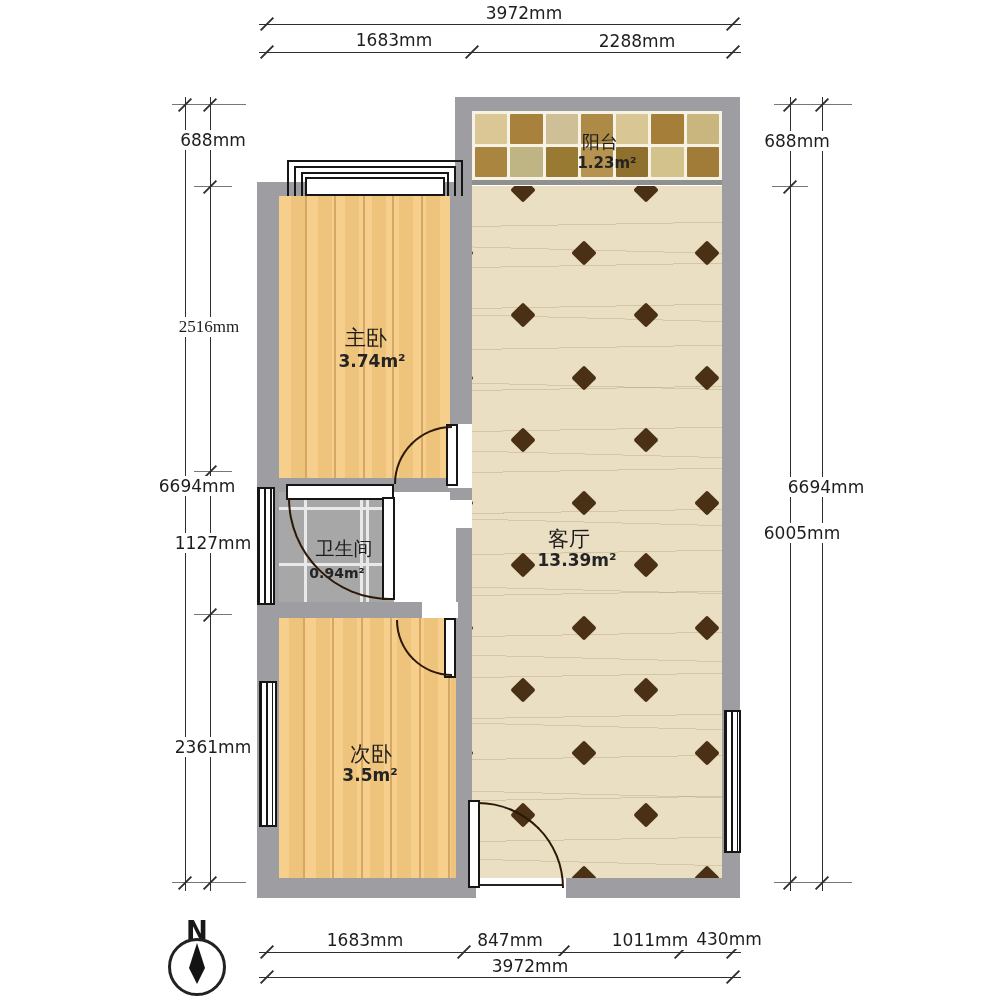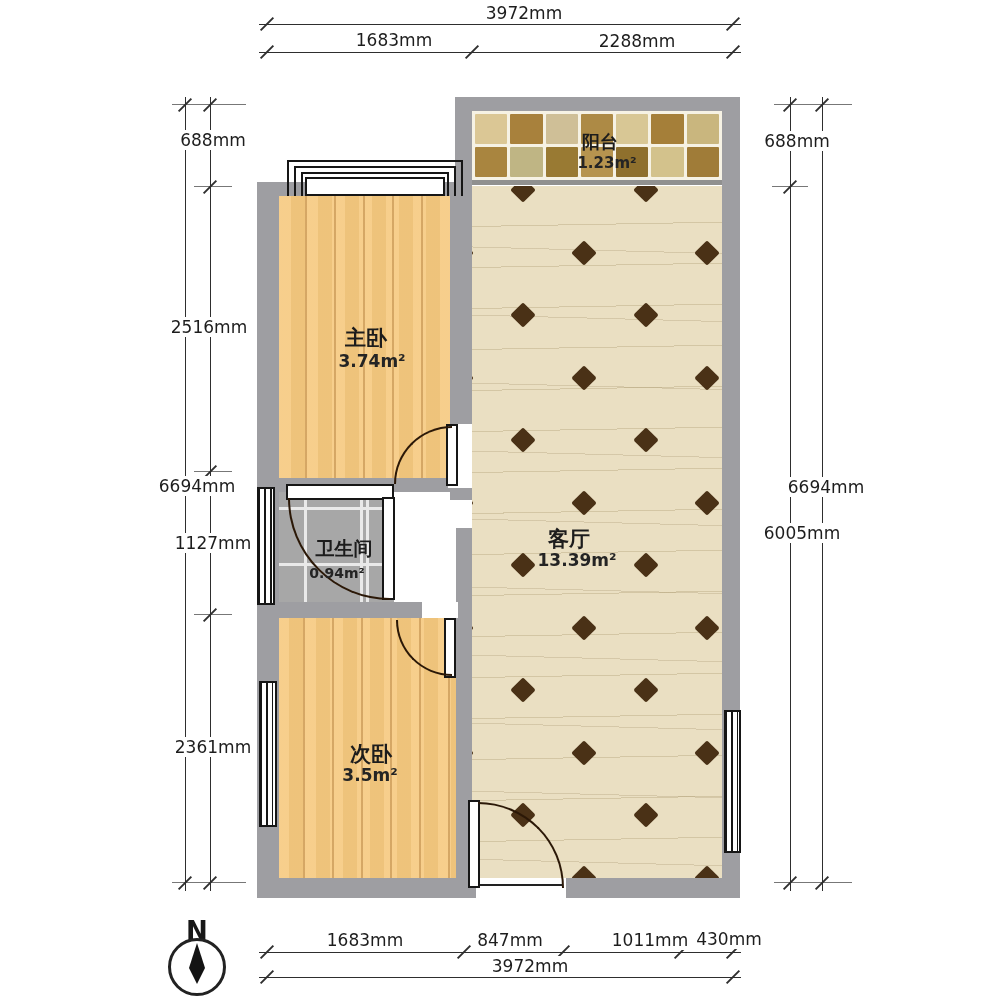--- a/index.html
+++ b/index.html
@@ -36,21 +36,21 @@
   .bayframe{position:absolute;border:2px solid var(--frame,#161616);border-bottom:none;box-sizing:border-box;}
   .sill{position:absolute;background:#fff;border:2px solid var(--frame,#161616);box-sizing:border-box;}
   
   .dlh{position:absolute;height:0;border-top:1.5px solid var(--dim,#2e2e2e);}
   .dlv{position:absolute;width:0;border-left:1.5px solid var(--dim,#2e2e2e);}
   .tick{position:absolute;width:18px;height:0;border-top:2px solid var(--dim,#2e2e2e);transform:rotate(-45deg);}
   .ext{position:absolute;height:0;border-top:1px solid #777;}
   .dim-label{position:absolute;transform:translate(-50%,-50%);font-size:17px;color:#1d1d1d;background:#fff;
              padding:0 3px;white-space:nowrap;}
   
-  .room-name{position:absolute;transform:translate(-50%,-50%);font-weight:bold;color:#1c1c1c;white-space:nowrap;}
+  .room-name{position:absolute;transform:translate(-50%,-50%);font-weight:normal;color:#1c1c1c;white-space:nowrap;}
   .room-area{position:absolute;transform:translate(-50%,-50%);font-weight:600;color:#242424;white-space:nowrap;}
   
   .compass-circle{position:absolute;border:3px solid #222;border-radius:50%;box-sizing:border-box;background:#fff;}
   .needle-top{position:absolute;width:0;height:0;border-left:8px solid transparent;border-right:8px solid transparent;
               border-bottom:25px solid #131313;}
   .needle-bottom{position:absolute;width:0;height:0;border-left:8px solid transparent;border-right:8px solid transparent;
               border-top:16px solid #131313;}
   .north{position:absolute;transform:translate(-50%,-50%);font-weight:bold;font-size:26px;color:#171717;}
   .threshold{position:absolute;height:0;border-top:2px solid #222;}
 </style>
@@ -206,21 +206,21 @@
   <div class="ext" style="left:194px;top:614px;width:38px;"></div>
   <div class="ext" style="left:172px;top:882px;width:74px;"></div>
   <div class="tick" style="left:176px;top:104px;"></div>
   <div class="tick" style="left:176px;top:882px;"></div>
   <div class="tick" style="left:201px;top:104px;"></div>
   <div class="tick" style="left:201px;top:186px;"></div>
   <div class="tick" style="left:201px;top:471px;"></div>
   <div class="tick" style="left:201px;top:614px;"></div>
   <div class="tick" style="left:201px;top:882px;"></div>
   <div class="dim-label" style="left:213px;top:140px;">688mm</div>
-  <div class="dim-label" style="left:209px;top:327px;">2516mm</div>
+  <div class="dim-label" style="left:209px;top:327px;font-family:Liberation Serif, serif;">2516mm</div>
   <div class="dim-label" style="left:213px;top:543px;">1127mm</div>
   <div class="dim-label" style="left:213px;top:747px;">2361mm</div>
   <div class="dim-label" style="left:197px;top:486px;">6694mm</div>
 
   <div class="dlv" style="left:790px;top:97px;height:794px;"></div>
   <div class="dlv" style="left:822px;top:97px;height:794px;"></div>
   <div class="ext" style="left:774px;top:104px;width:78px;"></div>
   <div class="ext" style="left:772px;top:186px;width:36px;"></div>
   <div class="ext" style="left:774px;top:882px;width:78px;"></div>
   <div class="tick" style="left:781px;top:104px;"></div>

